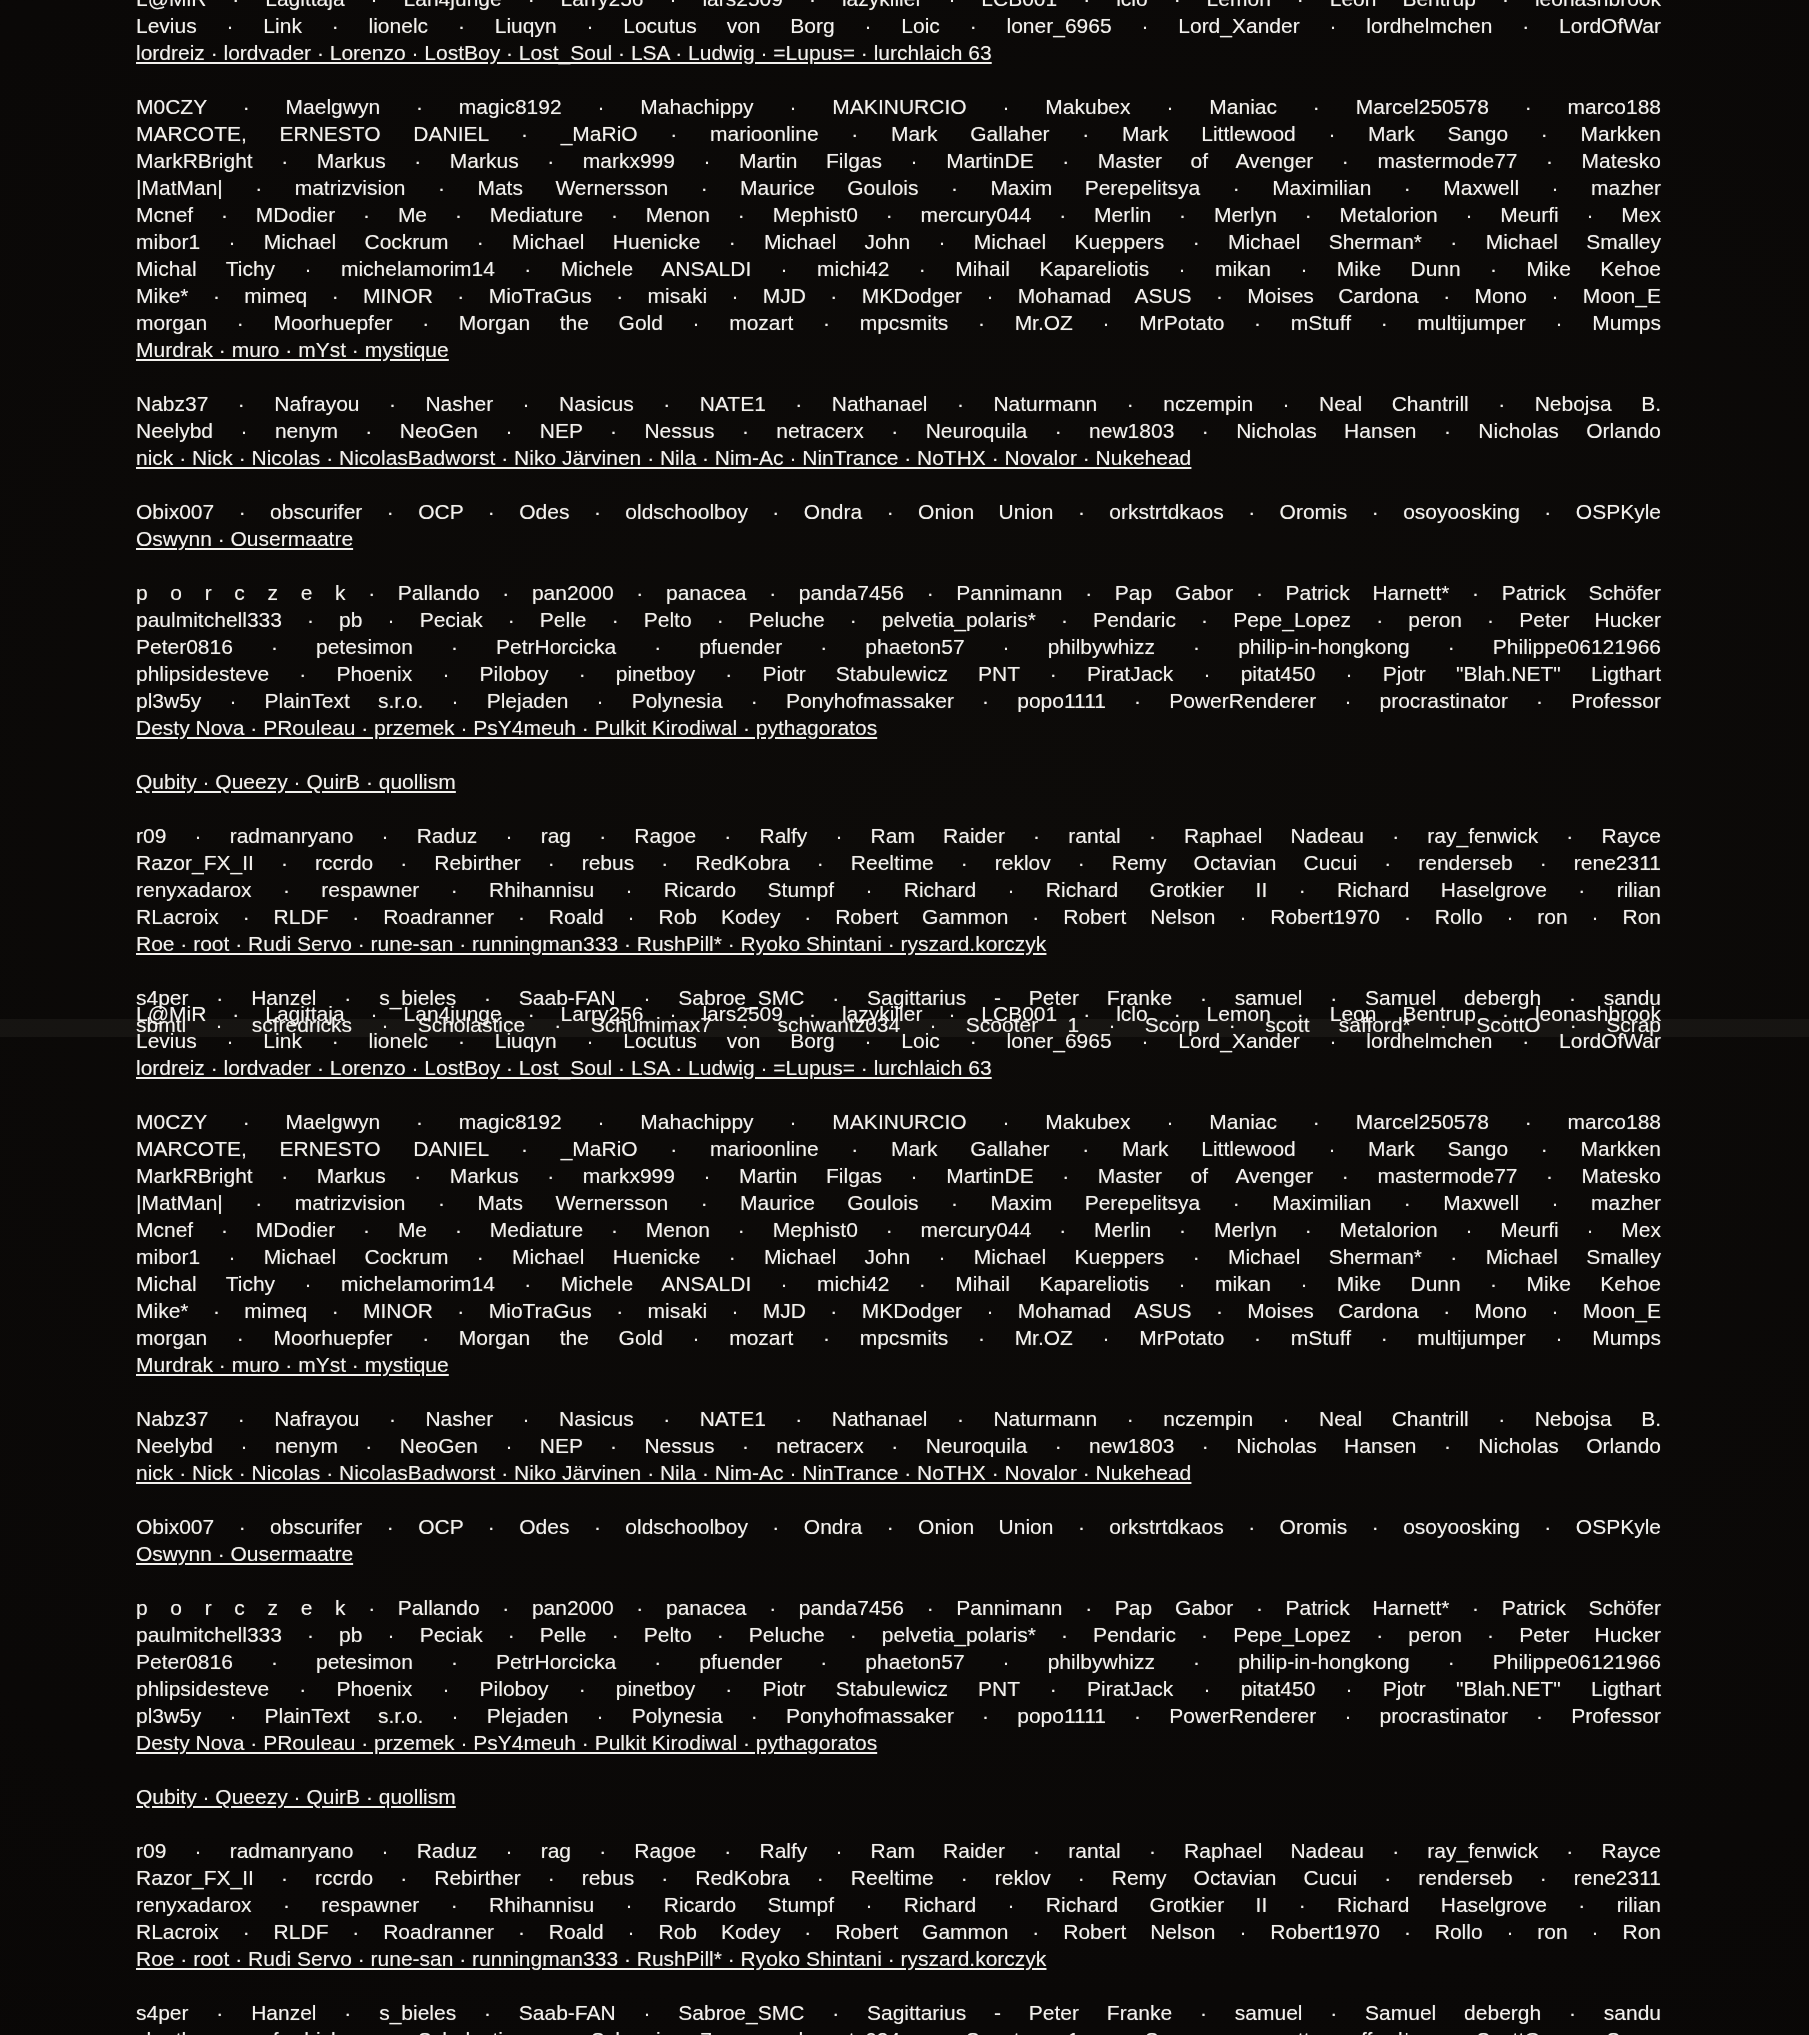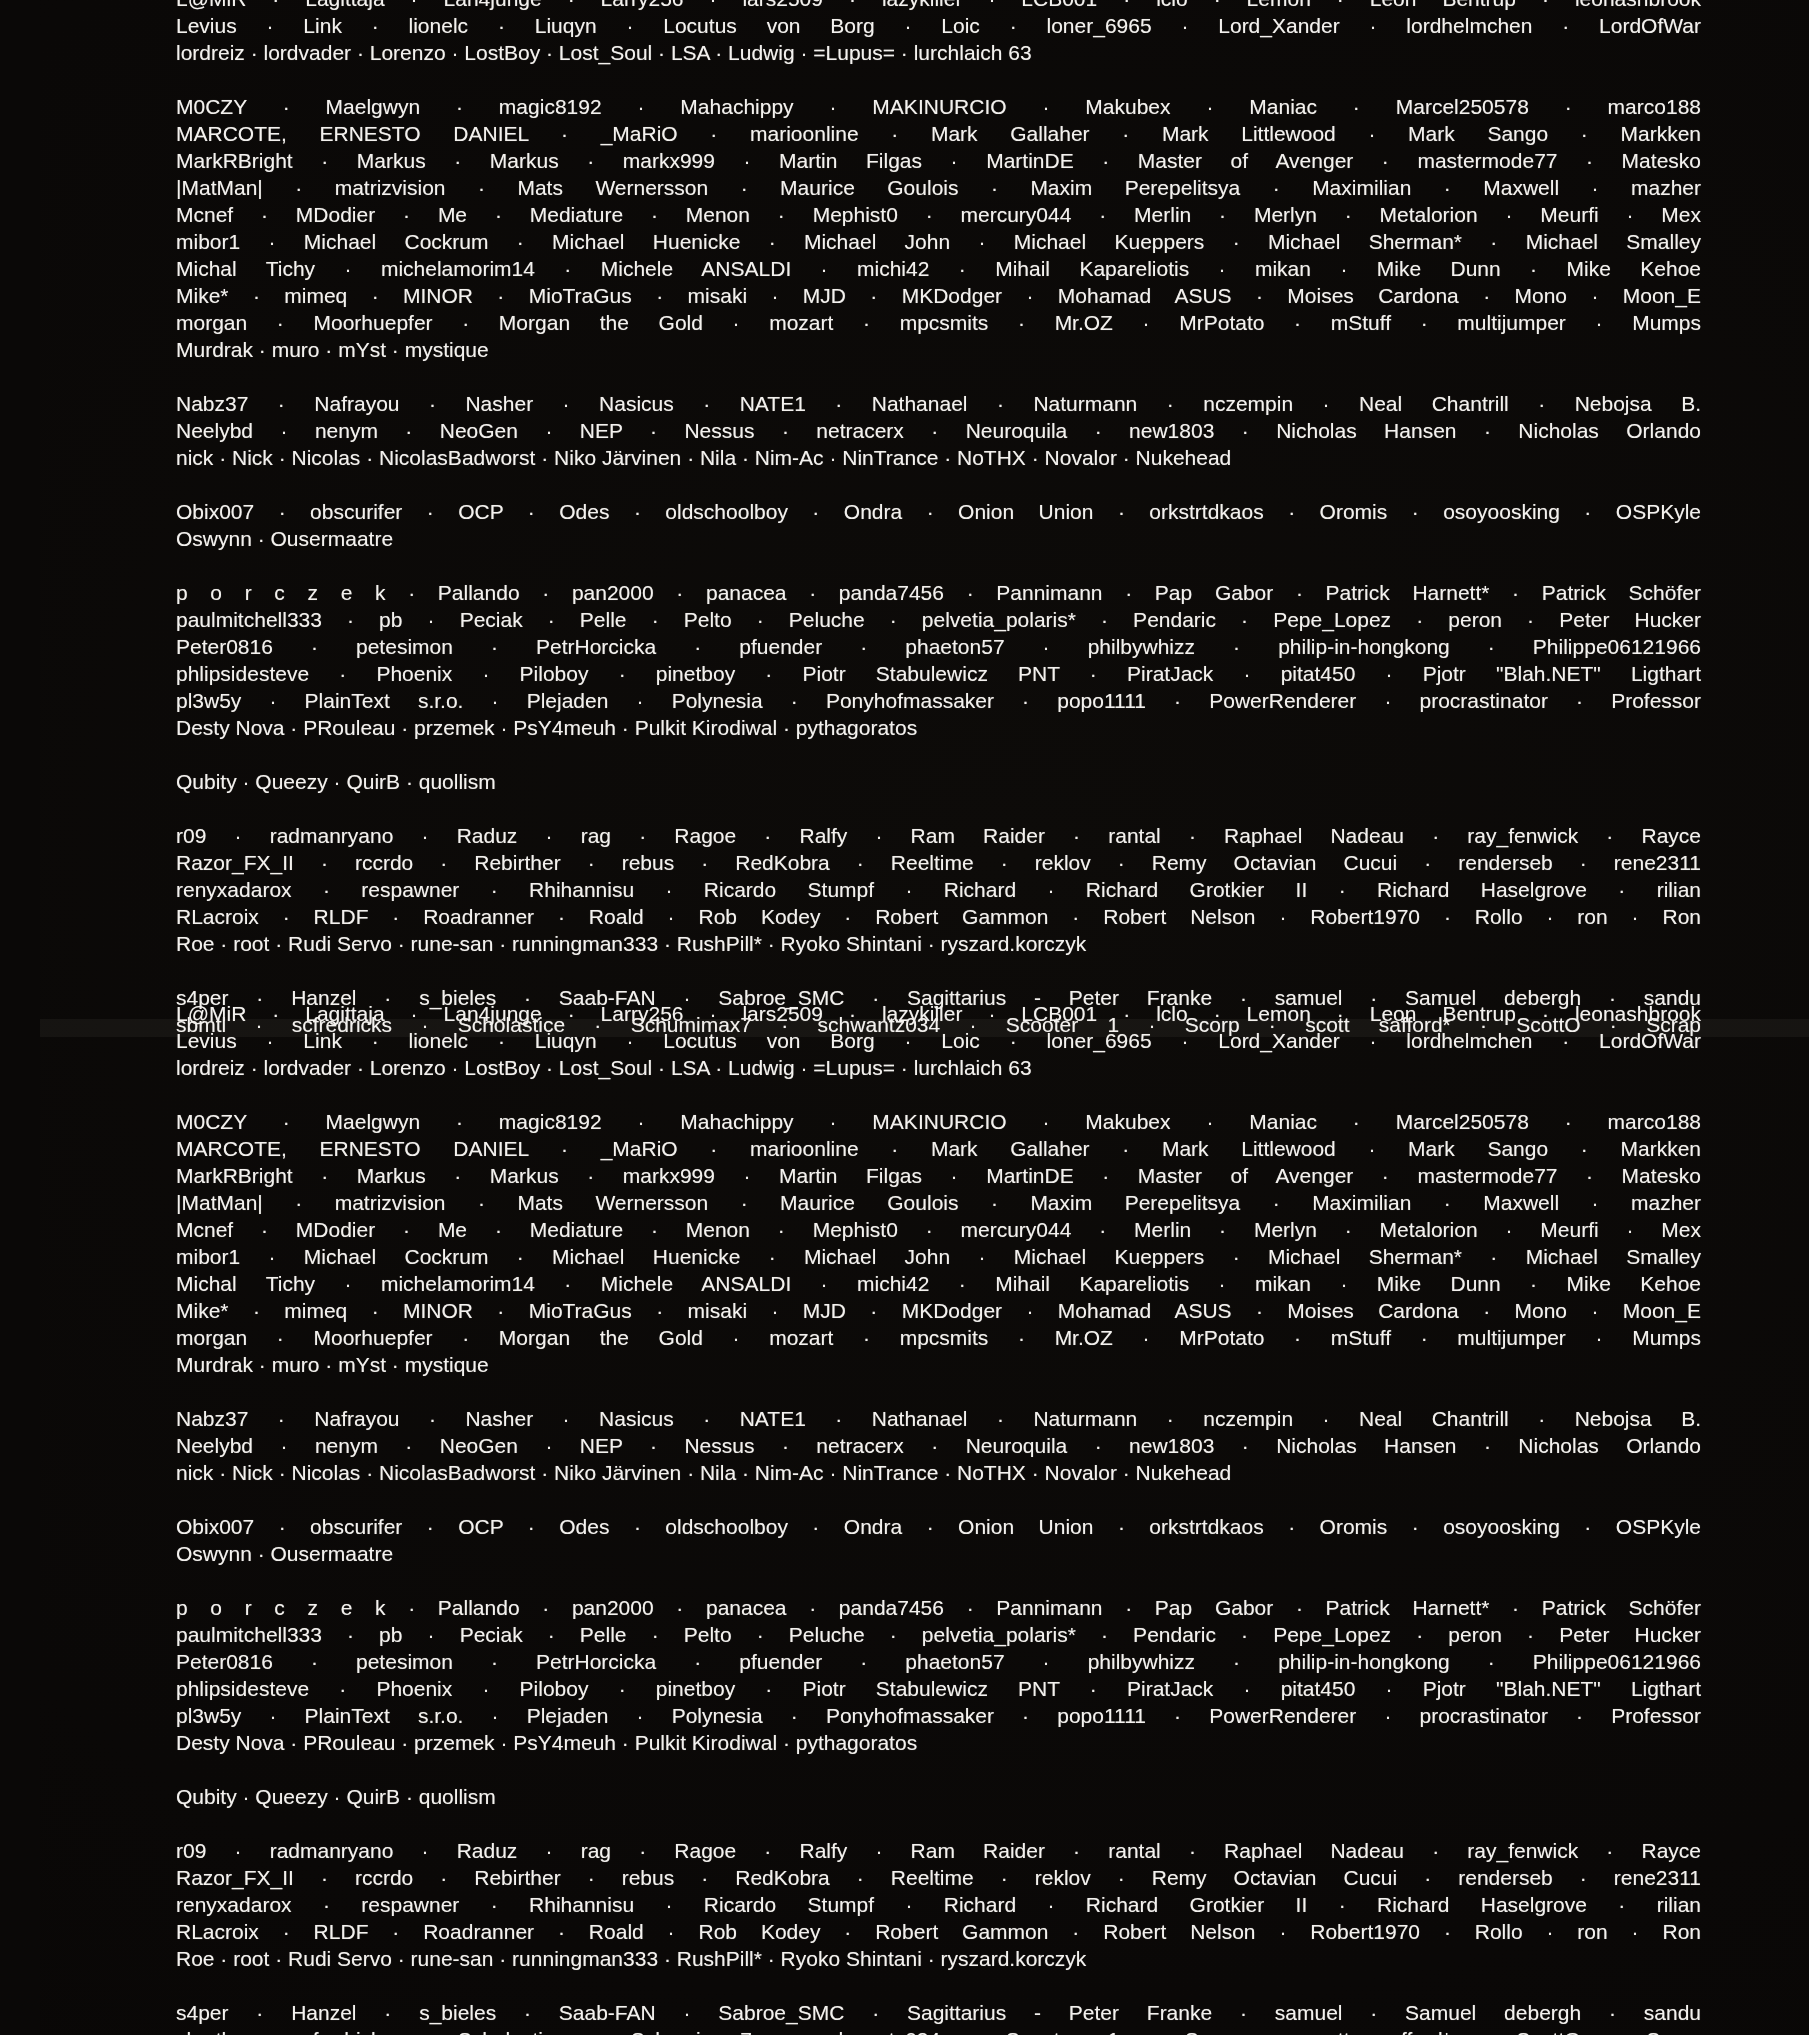--- a/index.html
+++ b/index.html
@@ -6,21 +6,20 @@
   body {
     width: 1809px; height: 2035px;
     background: #0a0807;
     overflow: hidden;
     position: relative;
   }
   .screen {
     position: absolute; inset: 0;
     background: radial-gradient(130% 95% at 55% 42%, #0d0b09 0%, #0a0807 60%, #080605 100%);
     overflow: hidden;
-    margin-left: 40px;
   }
   .seam-band {
     position: absolute;
     left: 0; top: 1019px;
     width: 1809px; height: 18px;
     background: rgba(245, 235, 224, 0.05);
   }
   .credits-copy {
     position: absolute;
     left: 136px;
@@ -36,20 +35,21 @@
   .copy-b { top: 1000px; }
   .line {
     height: 27px;
     text-align: justify;
     text-align-last: justify;
     white-space: normal;
   }
   .line.left {
     text-align: center;
     text-align-last: left;
+    text-decoration: underline;
   }
   .gap { height: 27px; }
 </style>
 </head>
 <body style="background-color: rgb(10, 8, 7);">
 
 <div class="screen">
   <div class="seam-band" style="background: rgba(245, 235, 224, 0.05);"></div>
   <div class="credits-copy copy-a" style="color: rgb(243, 241, 238);">
       <div class="line">L@MiR · Lagittaja · Lan4junge · Larry256 · lars2509 · lazykiller · LCB001 · lclo · Lemon · Leon Bentrup · leonashbrook</div>

